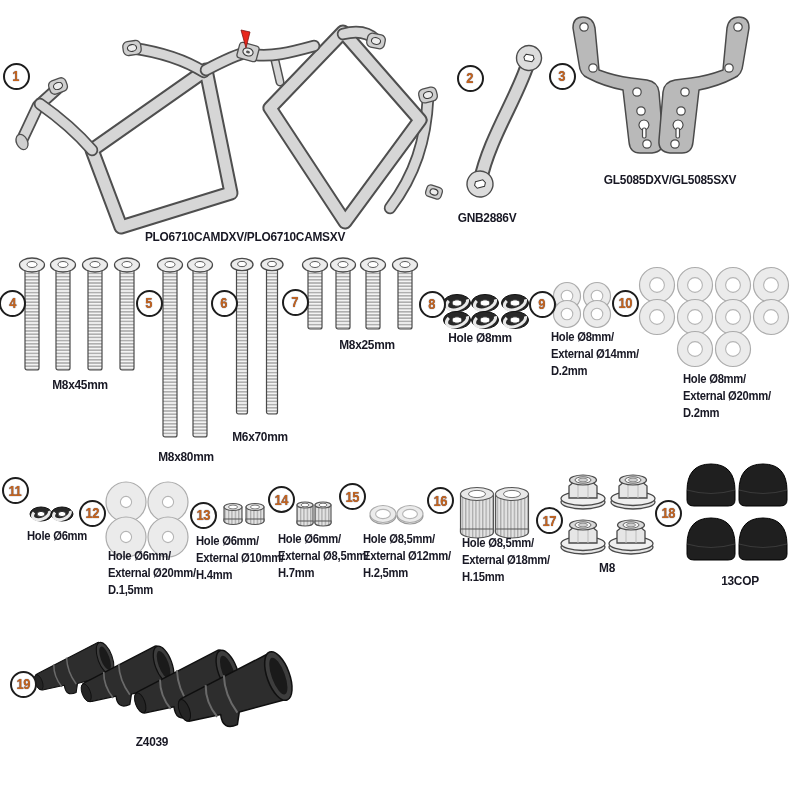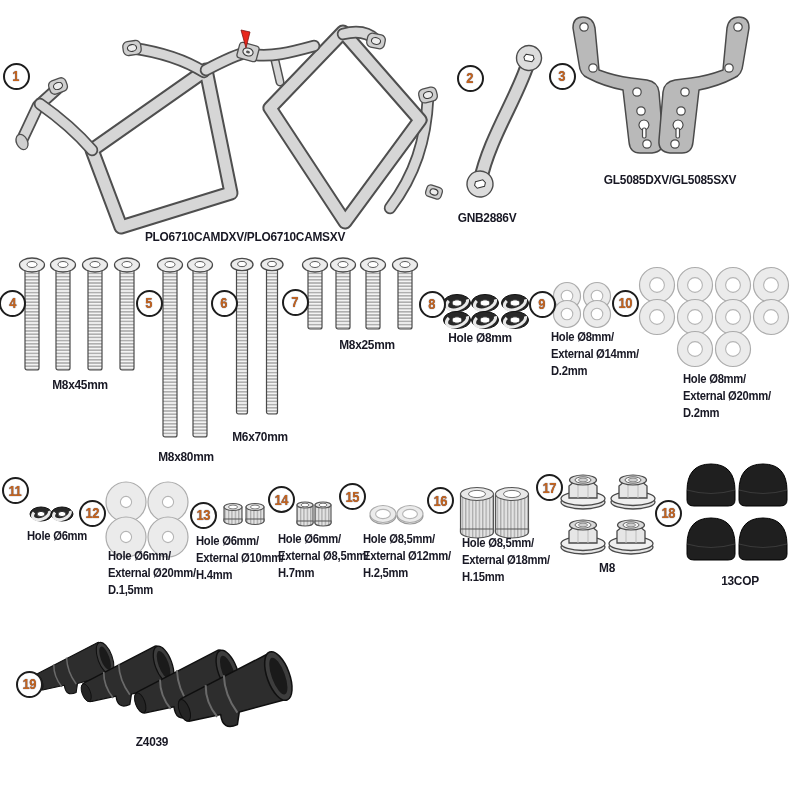--- a/index.html
+++ b/index.html
@@ -555,27 +555,27 @@
     </div>
   <div class="marker" style="left:267.5px;top:486px">
       <span>14</span>
     </div>
   <div class="marker" style="left:338.5px;top:483px">
       <span>15</span>
     </div>
   <div class="marker" style="left:426.5px;top:487px">
       <span>16</span>
     </div>
-  <div class="marker" style="left:535.5px;top:474px">
+  <div class="marker" style="left:535.5px;top:507px">
       <span>17</span>
     </div>
   <div class="marker" style="left:654.5px;top:499.5px">
       <span>18</span>
     </div>
-  <div class="marker" style="left:16px;top:670.5px">
+  <div class="marker" style="left:10px;top:670.5px">
       <span>19</span>
     </div>
 
   <div class="lbl main ctr" style="left:245px;top:229px">PLO6710CAMDXV/PLO6710CAMSXV</div>
   <div class="lbl main ctr" style="left:487px;top:210px">GNB2886V</div>
   <div class="lbl main ctr" style="left:670px;top:172px">GL5085DXV/GL5085SXV</div>
   <div class="lbl main ctr" style="left:80px;top:377px">M8x45mm</div>
   <div class="lbl main ctr" style="left:186px;top:449px">M8x80mm</div>
   <div class="lbl main ctr" style="left:260px;top:429px">M6x70mm</div>
   <div class="lbl main ctr" style="left:367px;top:337px">M8x25mm</div>

